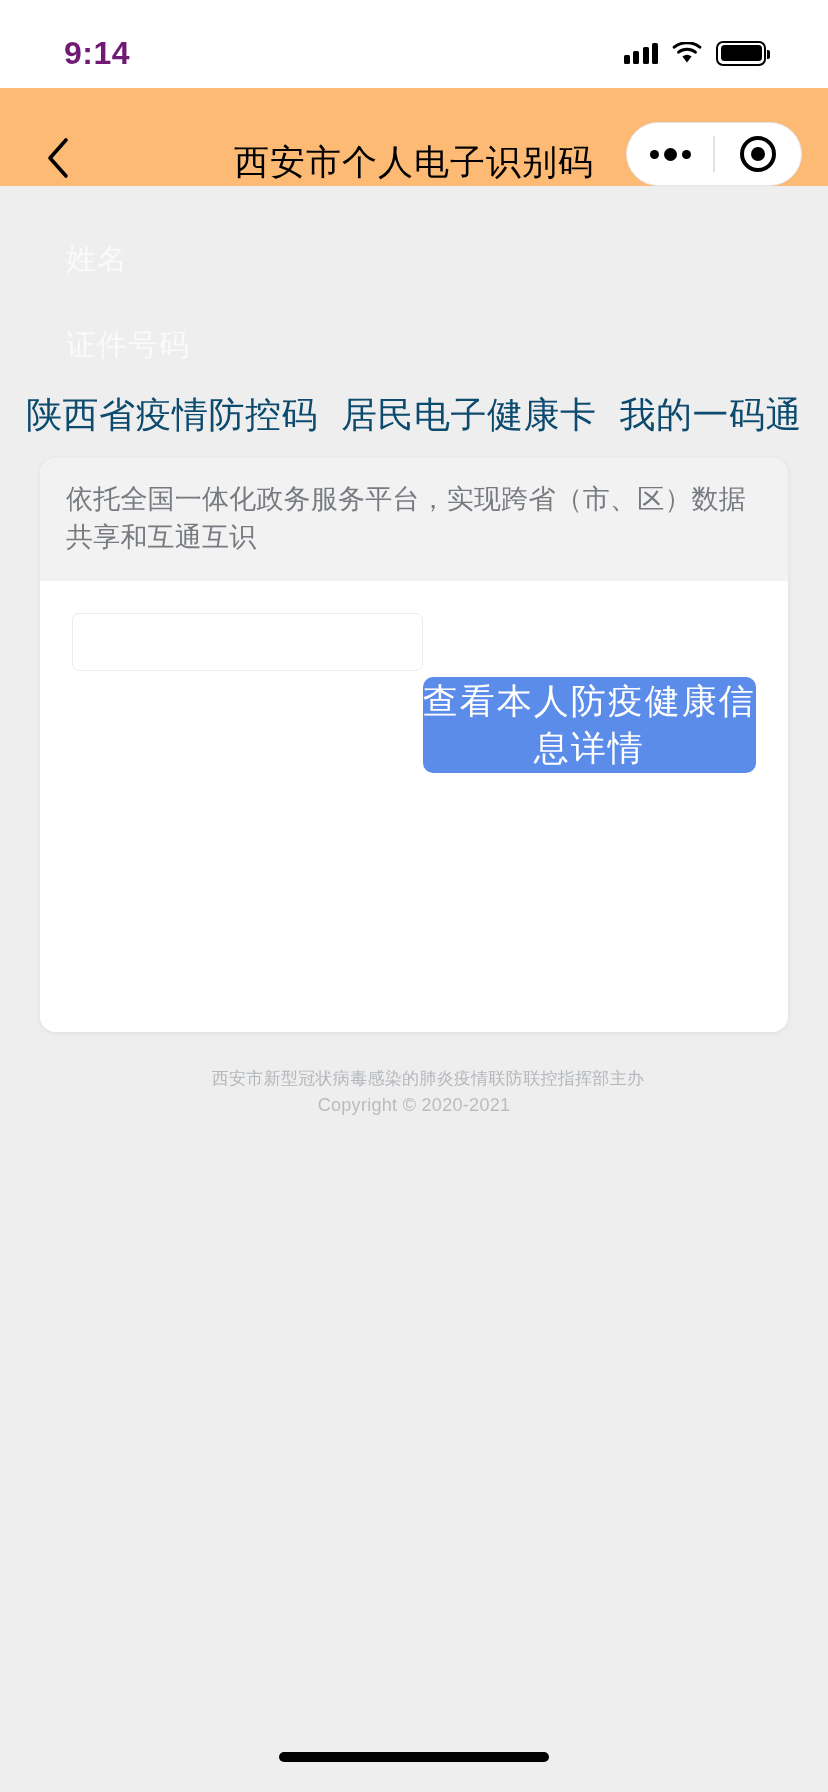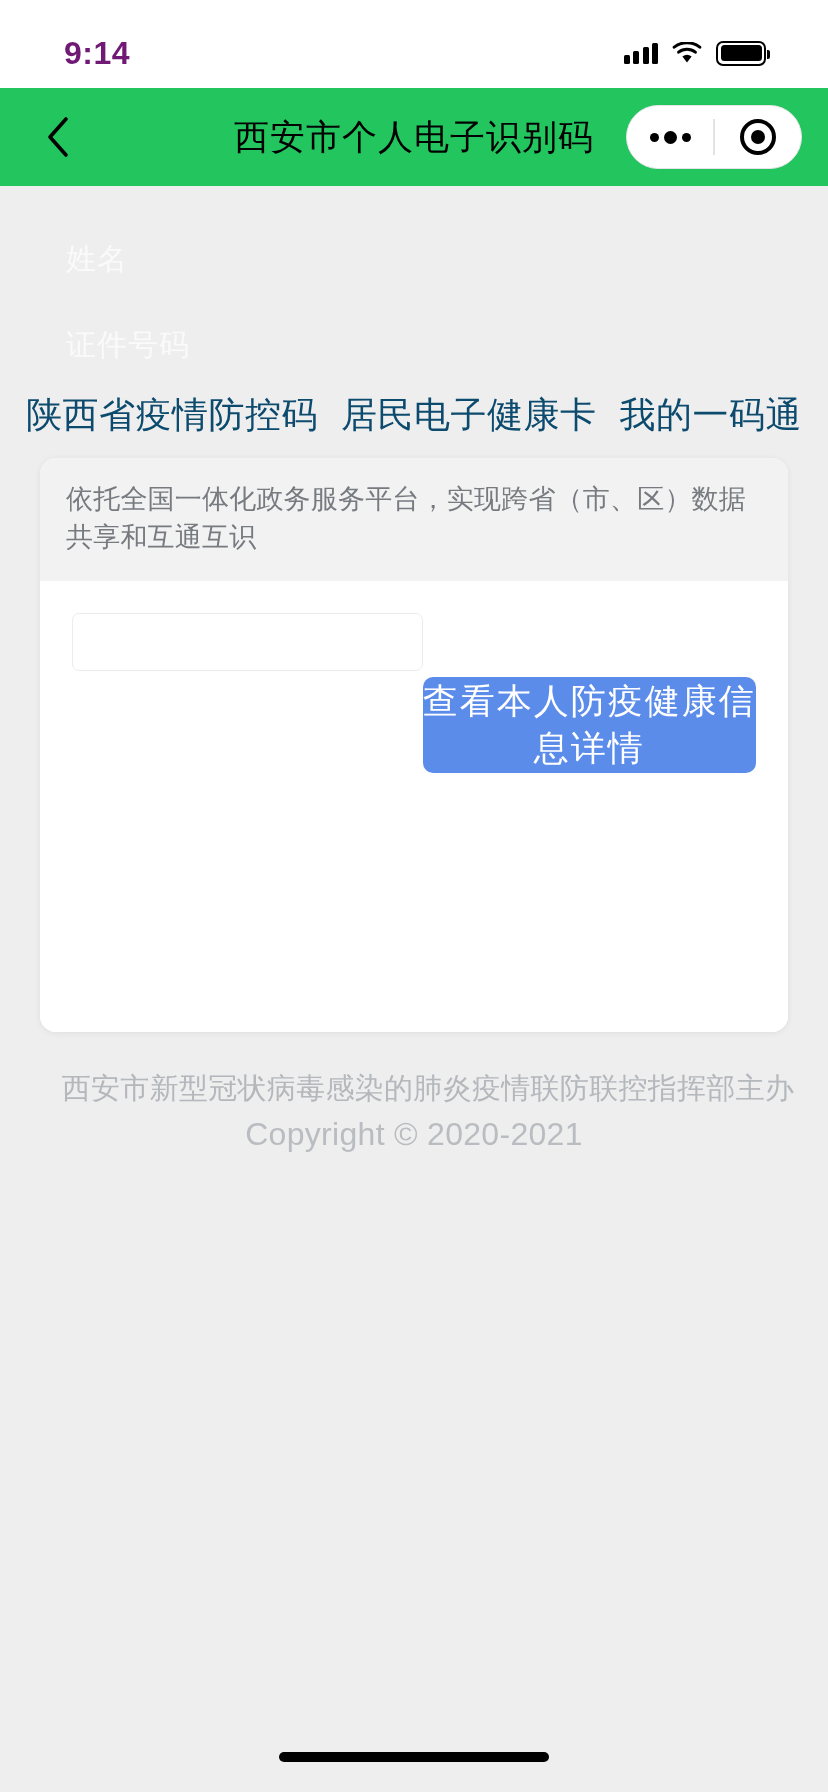--- a/index.html
+++ b/index.html
@@ -82,23 +82,23 @@
     height: 100%;
     width: 100%;
     background: #000;
     border-radius: 3.5px;
   }
 
   
   .nav-bar {
     height: 98px;
     flex: 0 0 98px;
-    background: #22c55e;
-    display: flex;
-    align-items: center;
+    background: #fdba74;
+    display: flex;
+    align-items: flex-end;
     position: relative;
     padding: 0 26px 0 30px;
   }
   .nav-back {
     width: 56px; height: 56px;
     display:flex; align-items:center; justify-content:center;
     flex: 0 0 56px;
   }
   .nav-title {
     position: absolute;
@@ -248,26 +248,26 @@
     justify-content: center;
   }
 
   .footer {
     margin-top: 34px;
     text-align: center;
     color: #b4b7bb;
     letter-spacing: 0.3px;
   }
   .footer-line {
-    font-size: 29px;
+    font-size: 17px;
     line-height: 1.52;
     padding-left: 28px;
   }
   .footer-copy {
-    font-size: 32px;
+    font-size: 18px;
     line-height: 1.52;
     color: #b9bcc0;
   }
 
   
   .home-bar-wrap {
     position: absolute;
     left: 0; right: 0; bottom: 0;
     height: 70px;
     display: flex;

